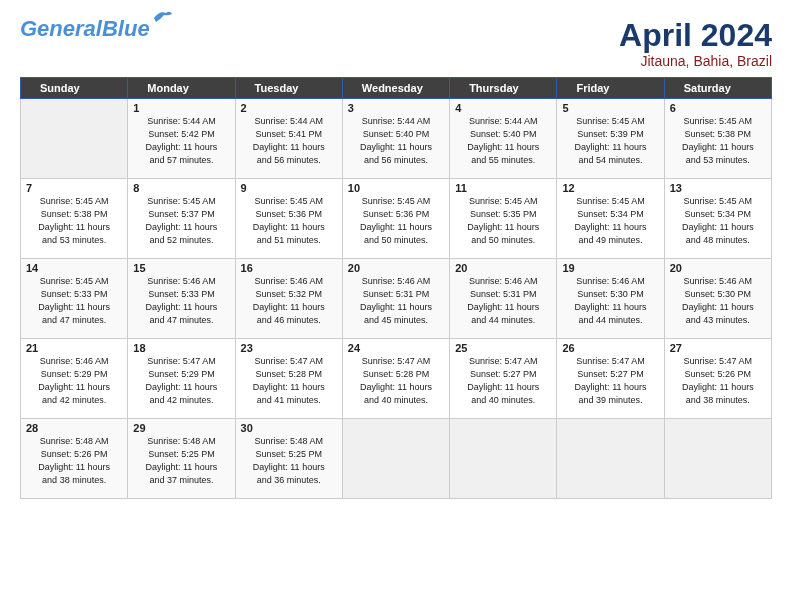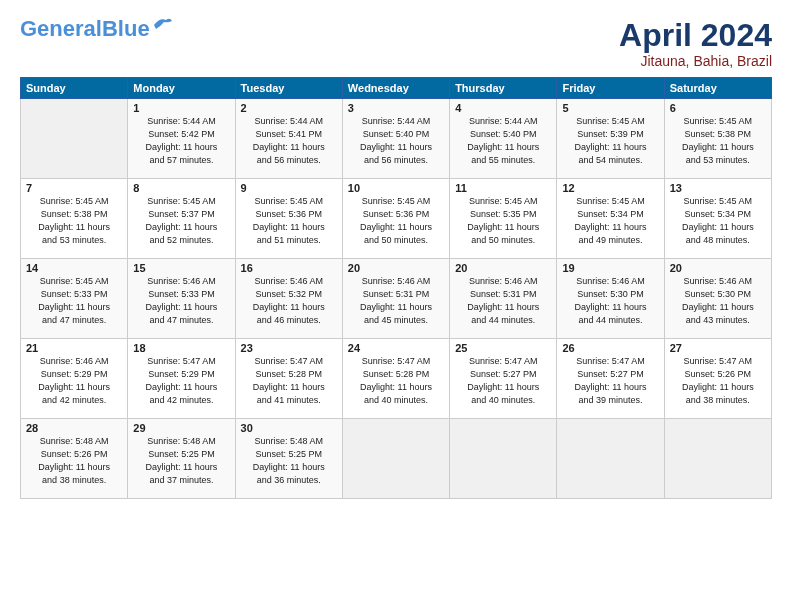--- a/index.html
+++ b/index.html
@@ -47,25 +47,25 @@
     .subtitle {
       font-size: 14px;
       color: #7f1d1d;
     }
     table {
       width: 100%;
       border-collapse: collapse;
       table-layout: fixed;
     }
     thead tr th {
-      background-color: #0369a1;
+      background-color: #404040;
       color: #fff;
       font-size: 11px;
       font-weight: bold;
-      padding: 4px 5px;
+      padding: 4px 19px;
       text-align: left;
       border: 1px solid #2a5caa;
     }
     tbody tr td {
       border: 1px solid #ccc;
       vertical-align: top;
       padding: 3px 5px;
       font-size: 9.5px;
       color: #222;
       height: 80px;
@@ -89,21 +89,21 @@
     .empty-cell {
       background: #f0f0f0 !important;
     }
   </style>
 </head>
 <body>
 
 <div class="container">
   <div class="header">
     <div class="logo">
-      <div style="display:flex; align-items:center;">
+      <div style="display:flex; align-items:flex-start;font-style:italic;">
         <span class="logo-text">
           <span>General</span><span style="color:#4a90d9;">Blue</span>
         </span>
         <svg width="22" height="18" viewBox="0 0 22 18" style="margin-left:2px; margin-top:-10px;">
           <path d="M2,10 Q8,2 14,5 Q18,2 20,6 Q16,8 12,7 Q8,12 4,14 Z" fill="#4a90d9"></path>
         </svg>
       </div>
     </div>
     <div class="title-block">
       <div class="month-title">April 2024</div>

